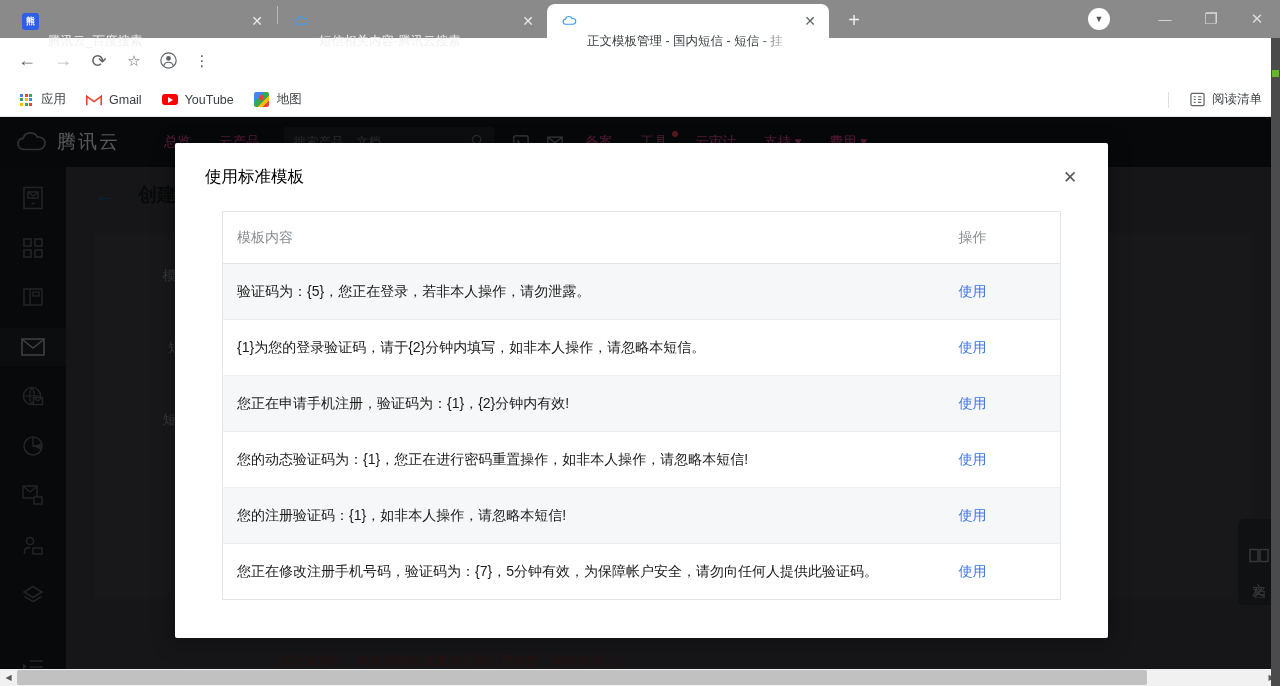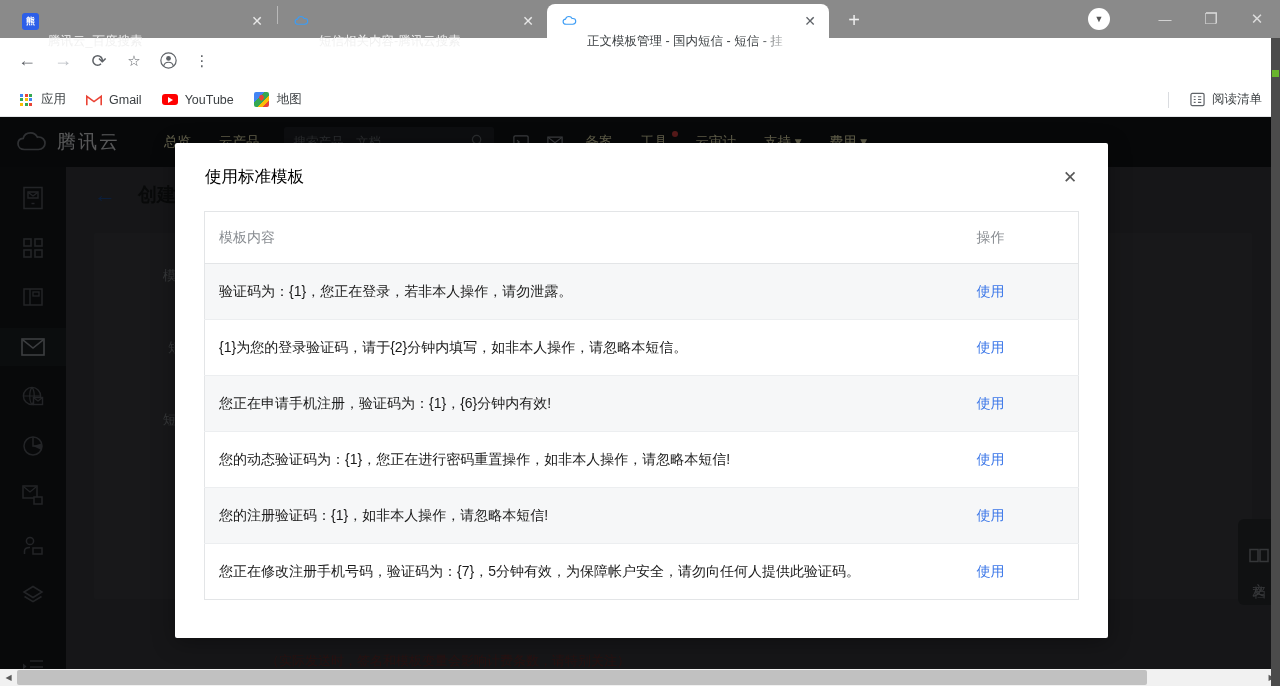--- a/index.html
+++ b/index.html
@@ -102,21 +102,21 @@
   .viewport { position: relative; width: 1280px; height: 569px; overflow: hidden; background: #fff; }
   .console { position: absolute; inset: 0; background: #f0f2f5; }
 
   .cloud-topnav {
     height: 50px; background: #14161a; display: flex; align-items: center;
     padding: 0 16px; color: #cfd3d8; font-size: 13.5px; position: relative;
   }
   .brand { display: flex; align-items: center; gap: 11px; margin-right: 30px; }
   .brand-logo svg { display: block; }
   .brand-name { font-size: 19px; color: #e6e8ea; letter-spacing: 2px; }
-  .tn-item { padding: 0 14px; color: #fef9c3; white-space: nowrap; }
+  .tn-item { padding: 0 14px; color: #ec4899; white-space: nowrap; }
   .tn-search {
     width: 210px; height: 30px; background: #24272c; border-radius: 3px;
     display: flex; align-items: center; justify-content: space-between;
     padding: 0 10px; color: #71767c; font-size: 12.5px; margin: 0 10px;
   }
   .tn-ico { width: 34px; height: 34px; display:flex; align-items:center; justify-content:center; color:#9aa0a6; font-size: 15px; }
   .tn-dot { position: relative; }
   .tn-dot::after { content:""; position:absolute; right:4px; top:-2px; width:6px; height:6px; border-radius:50%; background:#e54545; }
 
   .cloud-body { position: absolute; left:0; right:0; top:50px; bottom:0; display: flex; }
@@ -150,21 +150,21 @@
 
   
   .modal {
     position: absolute; left: 175px; top: 26px; width: 933px; height: 495px;
     background: #fff; border-radius: 2px; box-shadow: 0 4px 22px rgba(0,0,0,.34);
     display: flex; flex-direction: column;
   }
   .modal-head { height: 68px; display: flex; align-items: center; padding: 0 30px; position: relative; }
   .modal-title { font-size: 16.5px; color: #000; font-weight: 400; }
   .modal-close { position: absolute; right: 26px; top: 22px; width: 24px; height: 24px; display:flex; align-items:center; justify-content:center; color: #585858; font-size: 17px; }
-  .modal-body { padding: 0 29px; flex: 1 1 auto; }
+  .modal-body { padding: 0 47px; flex: 1 1 auto; }
   .tpl-table { width: 100%; border: 1px solid #e3e5e7; border-collapse: collapse; table-layout: fixed; }
   .tpl-table th {
     text-align: left; font-weight: 400; font-size: 14px; color: #888c91;
     height: 52px; padding: 0 14px; border-bottom: 1px solid #e3e5e7; background: #fff;
   }
   .tpl-table th.op, .tpl-table td.op { width: 120px; text-align: left; padding-left: 18px; }
   .tpl-table td {
     font-size: 14px; color: #1a1a1a; height: 56px; padding: 0 14px;
     border-bottom: 1px solid #eceef0;
   }
@@ -453,29 +453,29 @@
       <div class="modal-body">
         <table class="tpl-table">
           <thead>
             <tr>
               <th>模板内容</th>
               <th class="op">操作</th>
             </tr>
           </thead>
           <tbody>
             <tr class="alt">
-              <td>验证码为：{1}，您正在登录，若非本人操作，请勿泄露。</td>
+              <td>验证码为：{5}，您正在登录，若非本人操作，请勿泄露。</td>
               <td class="op"><span class="use-link">使用</span></td>
             </tr>
             <tr>
               <td>{1}为您的登录验证码，请于{2}分钟内填写，如非本人操作，请忽略本短信。</td>
               <td class="op"><span class="use-link">使用</span></td>
             </tr>
             <tr class="alt">
-              <td>您正在申请手机注册，验证码为：{1}，{6}分钟内有效!</td>
+              <td>您正在申请手机注册，验证码为：{1}，{2}分钟内有效!</td>
               <td class="op"><span class="use-link">使用</span></td>
             </tr>
             <tr>
               <td>您的动态验证码为：{1}，您正在进行密码重置操作，如非本人操作，请忽略本短信!</td>
               <td class="op"><span class="use-link">使用</span></td>
             </tr>
             <tr class="alt">
               <td>您的注册验证码：{1}，如非本人操作，请忽略本短信!</td>
               <td class="op"><span class="use-link">使用</span></td>
             </tr>

